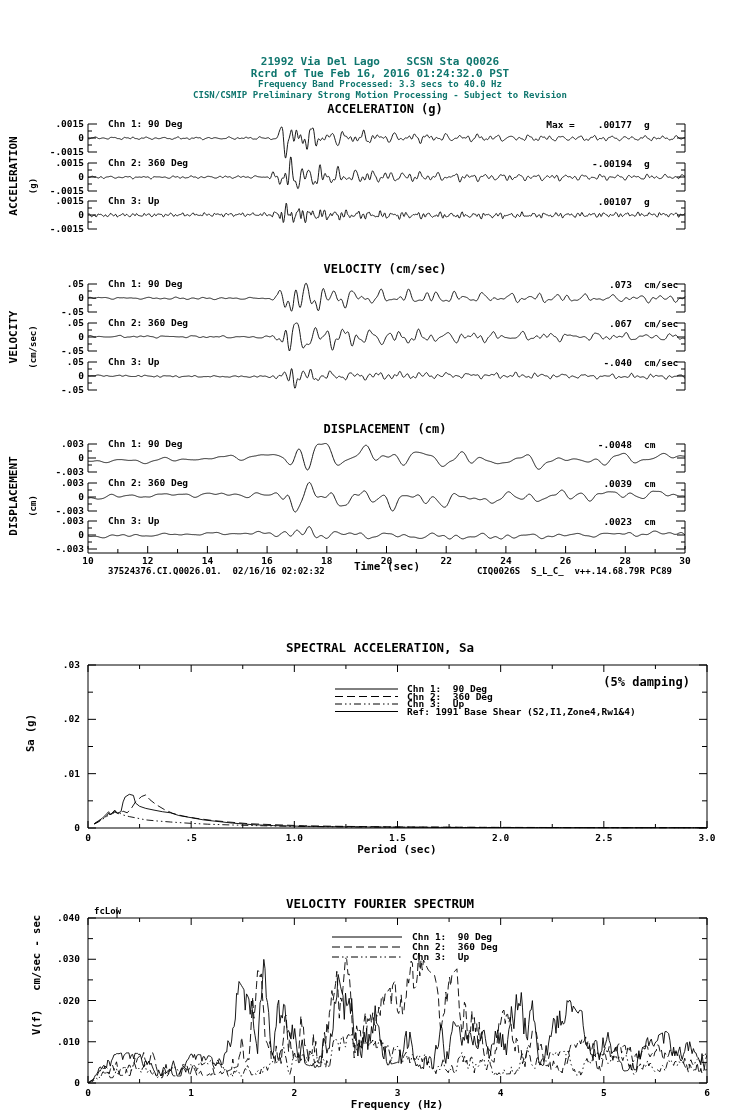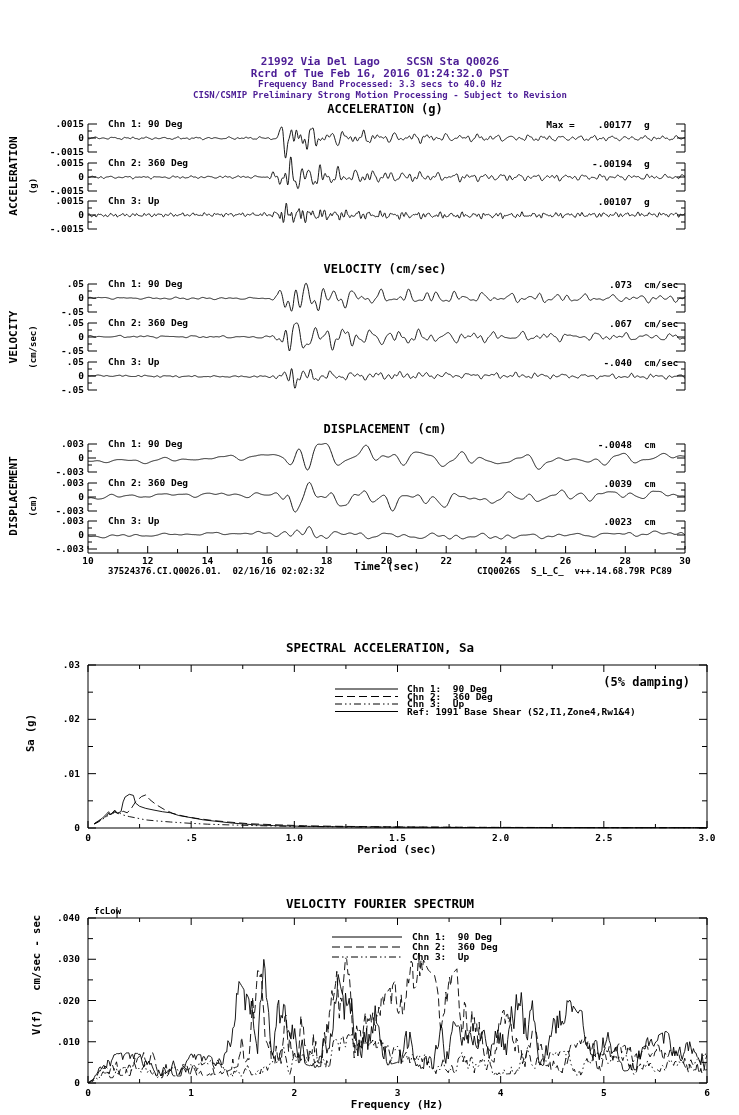--- a/index.html
+++ b/index.html
@@ -1,17 +1,17 @@
 <!DOCTYPE html>
 <html><head>
 <meta charset="utf-8">
 <style>
   html,body{margin:0;padding:0;background:#fff;}
   .page{position:relative;width:739px;height:1115px;background:#ffffff;overflow:hidden;
-        font-family:"DejaVu Sans Mono",monospace;color:#4c1d95;}
+        font-family:"DejaVu Sans Mono",monospace;color:#0f766e;}
   .header{position:absolute;top:56px;left:0;width:760px;text-align:center;font-weight:bold;}
   .h1{font-size:11px;line-height:11.5px;white-space:pre;}
   .h2{font-size:9px;line-height:10.5px;white-space:pre;}
   #plots{position:absolute;left:0;top:0;}
   #plots text{white-space:pre;}
 </style>
 </head>
 <body>
 
 <div class="page">

